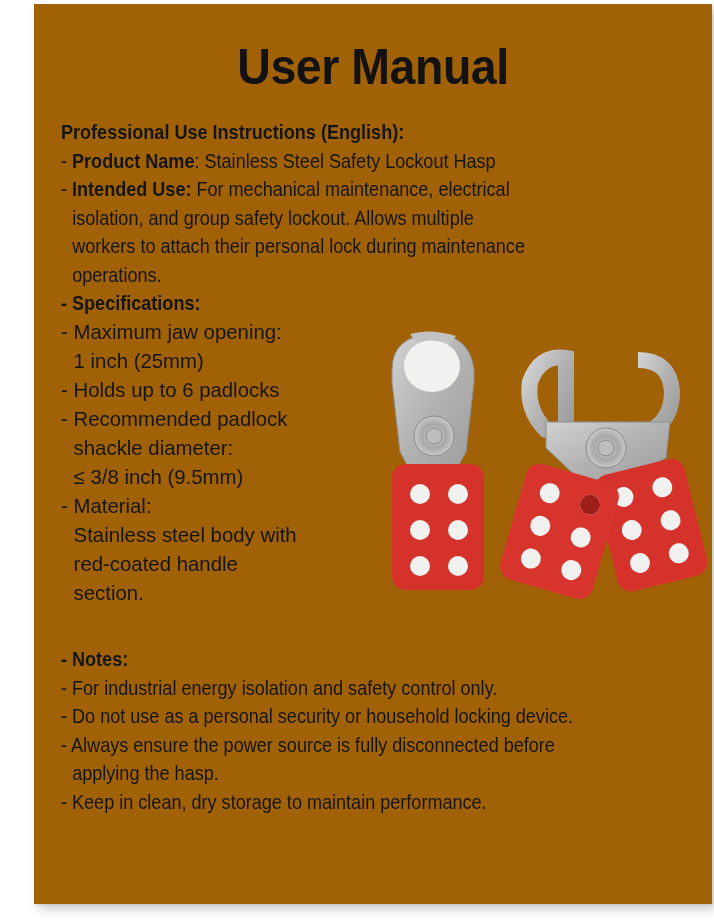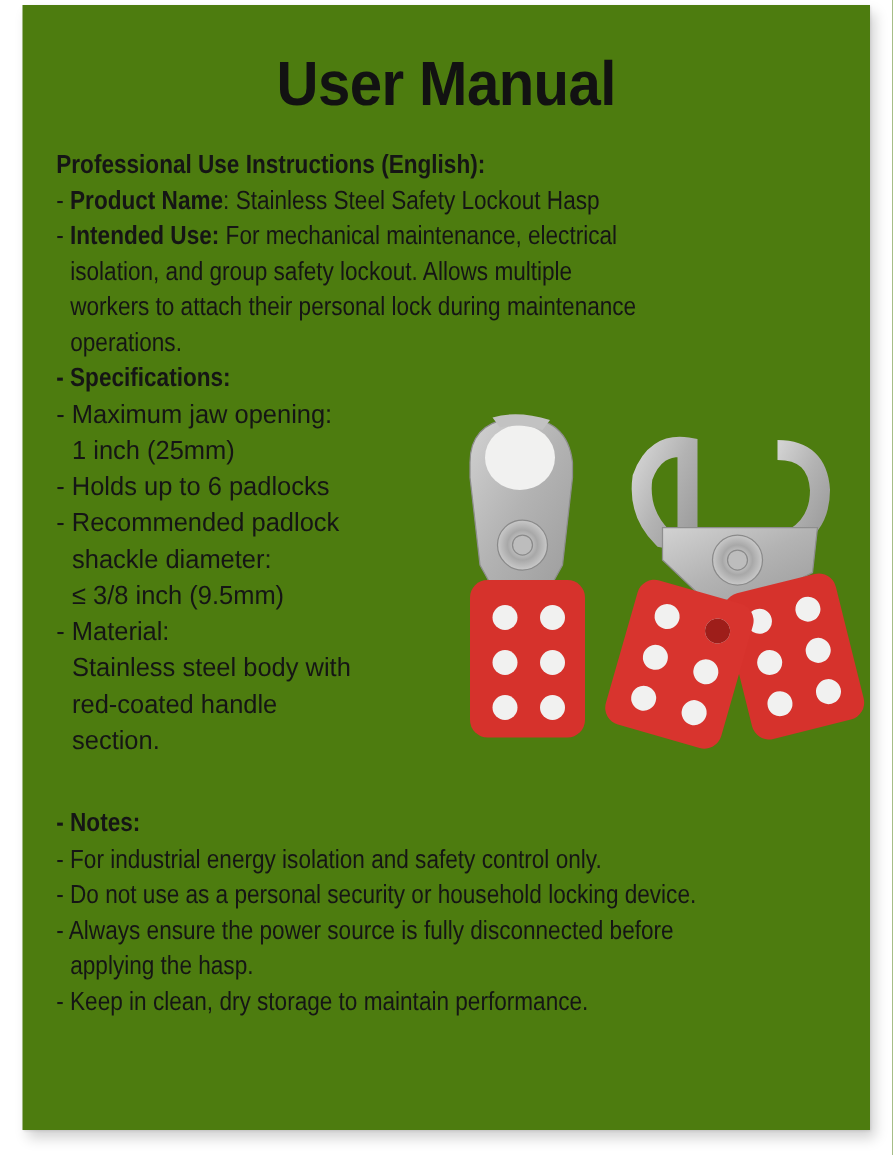--- a/index.html
+++ b/index.html
@@ -1,22 +1,22 @@
 <!DOCTYPE html>
 <html><head>
 <meta charset="utf-8">
 <style>
   html, body { margin: 0; padding: 0; }
   body {
     width: 714px; height: 924px; background: #ffffff; position: relative; overflow: hidden;
     font-family: "Liberation Sans", sans-serif; color: #151515;
   }
   .sheet {
-    position: absolute; left: 18px; top: 4px; width: 678px; height: 900px;
-    background: #4d7c0f;
+    position: absolute; left: 34px; top: 4px; width: 678px; height: 900px;
+    background: #a16207;
     box-shadow: 4px 6px 10px rgba(0,0,0,0.18), 1px 1px 2px rgba(0,0,0,0.10);
   }
   .title {
     position: absolute; left: 0; right: 0; top: 34px; text-align: center;
     font-weight: bold; font-size: 50px; letter-spacing: -0.5px; color: #121212;
     transform: scaleX(0.93);
   }
   .txt { position: absolute; font-size: 21px; line-height: 28.5px; white-space: nowrap; transform-origin: left top; }
   .narrow { transform: scaleX(0.86); }
   .b { font-weight: bold; }

